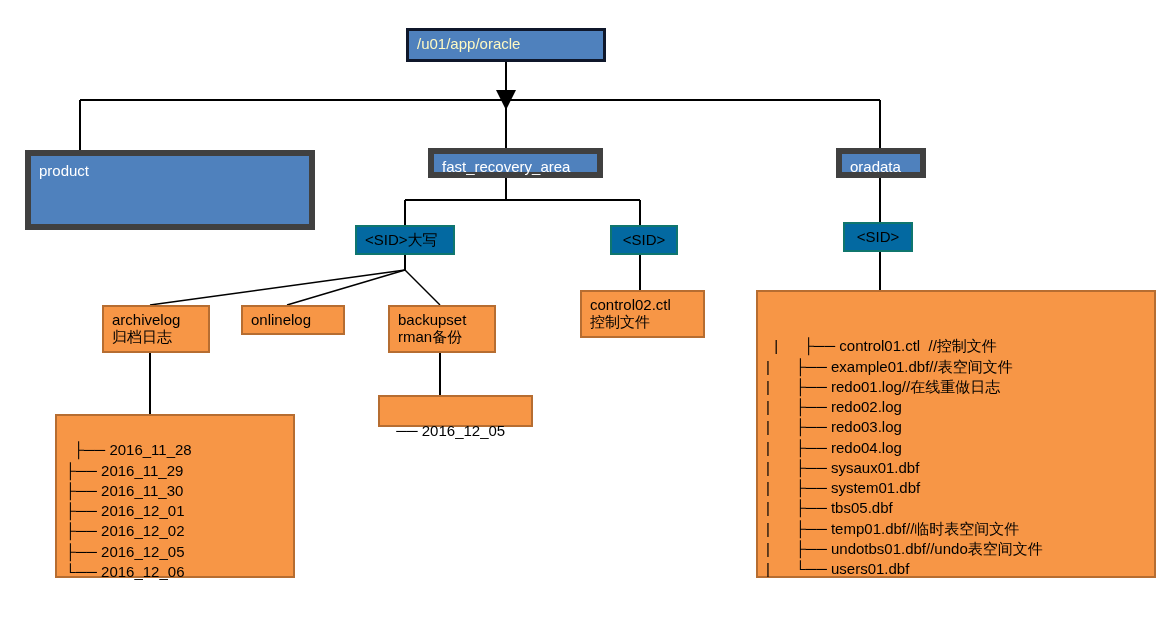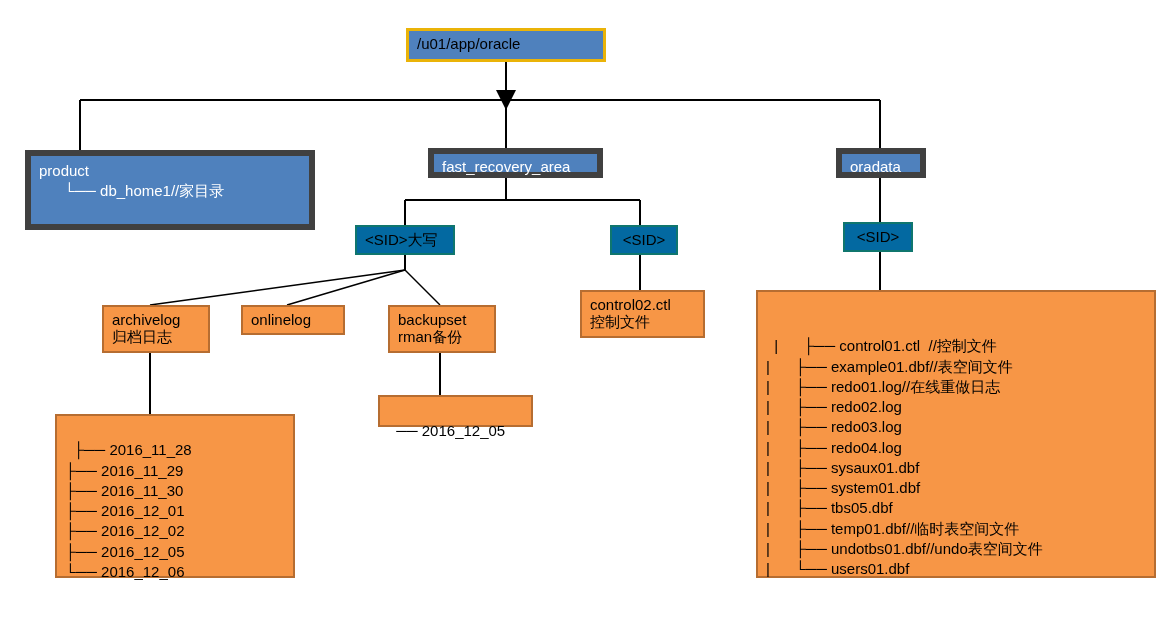--- a/index.html
+++ b/index.html
@@ -24,22 +24,22 @@
     position: absolute;
     padding: 4px 8px;
   }
   .blue {
     background: #4f81bd;
     color: #fff;
     border: 6px solid #404040;
   }
   .blue-thick {
     background: #4f81bd;
-    color: #000000;
-    border: 3px solid #eab308;
+    color: #fef9c3;
+    border: 3px solid #0f172a;
   }
   .green {
     background: #0369a1;
     color: #000;
     border: 2px solid #0f766e;
   }
   .orange {
     background: #f79646;
     color: #000;
     border: 2px solid #b66d31;
@@ -83,21 +83,20 @@
   <line x1="880" y1="178" x2="880" y2="222" stroke="#000" stroke-width="2"></line>
   <line x1="880" y1="252" x2="880" y2="290" stroke="#000" stroke-width="2"></line>
 </svg>
 
 <div class="box blue-thick" style="left:406px; top:28px; width:200px; height:34px;">
   <span>/u01/app/oracle</span>
 </div>
 
 <div class="box blue" style="left:25px; top:150px; width:290px; height:80px; line-height:1.4;">
   <div>product</div>
-  <div class="tree-line">      └── db_home1//家目录</div>
 </div>
 
 <div class="box blue" style="left:428px; top:148px; width:175px; height:30px;">
   <span>fast_recovery_area</span>
 </div>
 
 <div class="box green" style="left:355px; top:225px; width:100px; height:30px; text-align:left;">
   <span>&lt;SID&gt;大写</span>
 </div>
 

